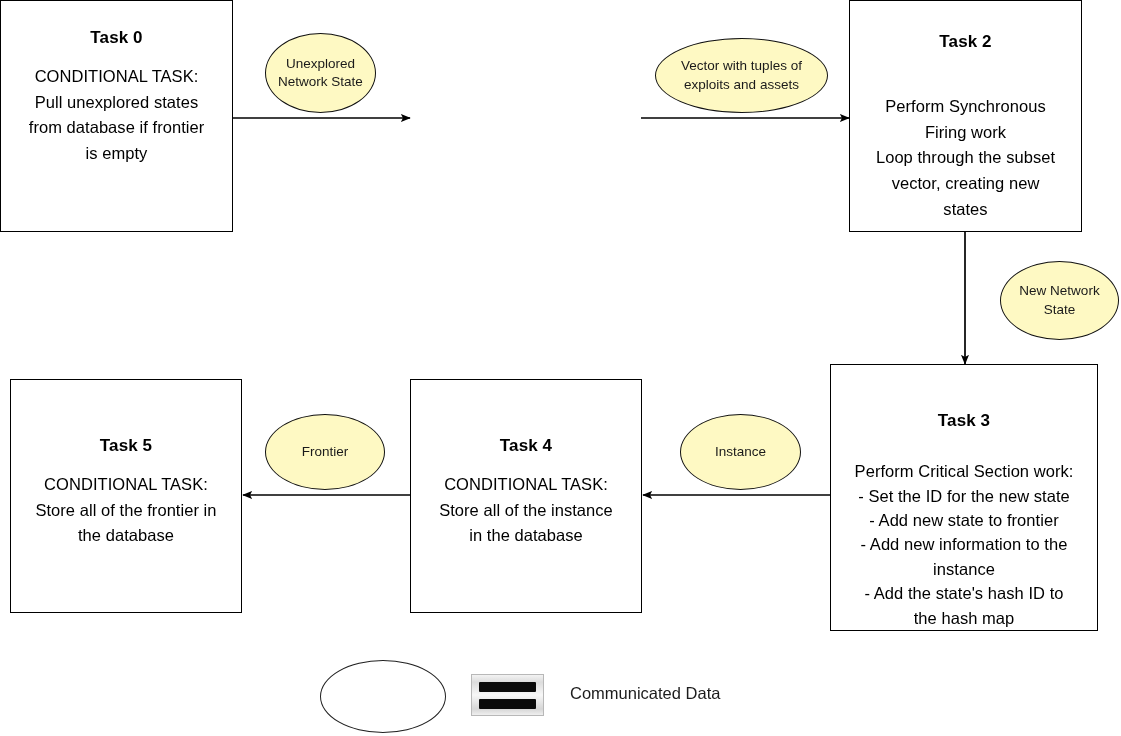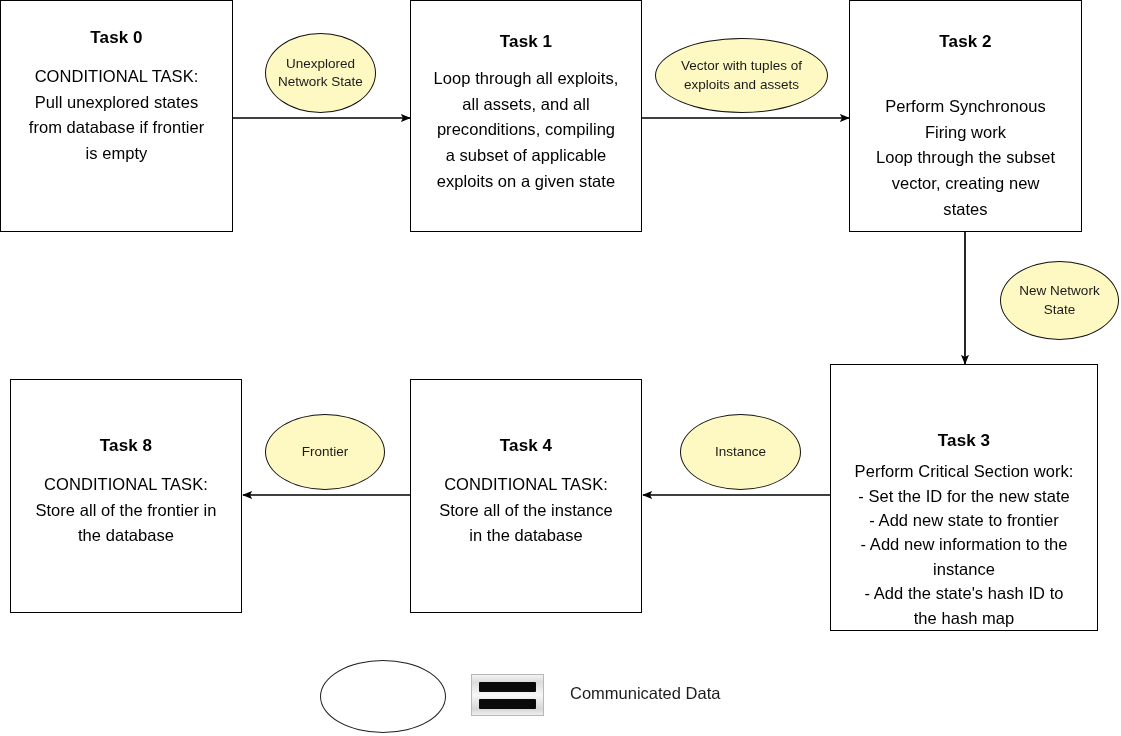--- a/index.html
+++ b/index.html
@@ -126,58 +126,50 @@
   </svg>
 
   <div class="task-box" style="left:0px; top:0px; width:233px; height:232px; padding-top:26px;">
     <div class="task-title">Task 0</div>
     <div class="task-body" style="margin-top:16px;">CONDITIONAL TASK:
 Pull unexplored states
 from database if frontier
 is empty</div>
   </div>
 
-  <div class="task-box" style="left:410px; top:0px; width:232px; height:232px; padding-top:30px;">
-    <div class="task-title">Task 1</div>
-    <div class="task-body" style="margin-top:14px;">Loop through all exploits,
-all assets, and all
-preconditions, compiling
-a subset of applicable
-exploits on a given state</div>
-  </div>
 
   <div class="task-box" style="left:849px; top:0px; width:233px; height:232px; padding-top:30px;gap:26px;">
     <div class="task-title">Task 2</div>
     <div class="task-body" style="margin-top:16px;">Perform Synchronous
 Firing work
 Loop through the subset
 vector, creating new
 states</div>
   </div>
 
   <div class="task-box" style="left:830px; top:364px; width:268px; height:267px; padding-top:24px;justify-content:flex-end;">
     <div class="task-title">Task 3</div>
-    <div class="task-body" style="margin-top:8px; line-height:1.48;">Perform Critical Section work:
+    <div class="task-body" style="margin-top:28px; line-height:1.48;">Perform Critical Section work:
 - Set the ID for the new state
 - Add new state to frontier
 - Add new information to the
 instance
 - Add the state's hash ID to
 the hash map</div>
   </div>
 
   <div class="task-box" style="left:410px; top:379px; width:232px; height:234px; padding-top:55px;">
     <div class="task-title">Task 4</div>
     <div class="task-body" style="margin-top:16px;">CONDITIONAL TASK:
 Store all of the instance
 in the database</div>
   </div>
 
   <div class="task-box" style="left:10px; top:379px; width:232px; height:234px; padding-top:55px;">
-    <div class="task-title">Task 8</div>
+    <div class="task-title">Task 5</div>
     <div class="task-body" style="margin-top:16px;">CONDITIONAL TASK:
 Store all of the frontier in
 the database</div>
   </div>
 
   <div class="ellipse" style="left:265px; top:33px; width:111px; height:80px;">
     <div class="ellipse-label">Unexplored
 Network State</div>
   </div>
 

